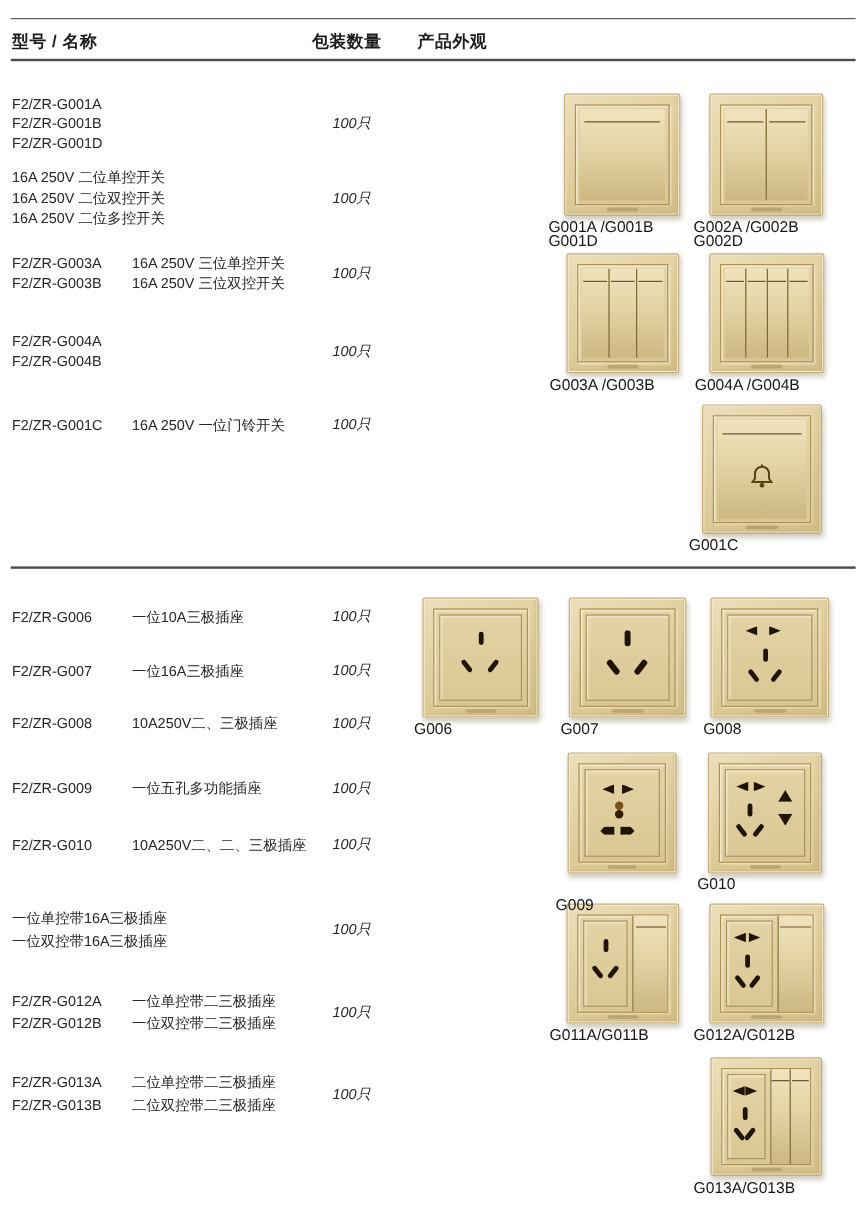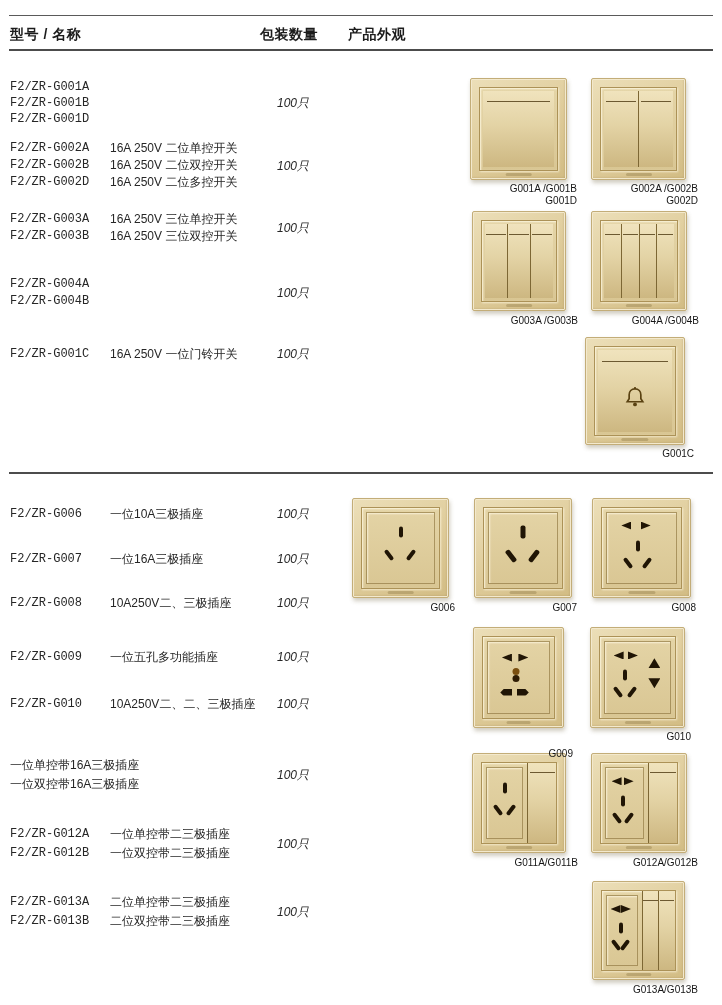--- a/index.html
+++ b/index.html
@@ -8,21 +8,21 @@
     font-family:"Liberation Sans","DejaVu Sans",sans-serif; color:#222;
     overflow:hidden;
   }
   
   .rule{position:absolute;left:9px;right:9px;height:0;border-top:2px solid #4c4c4c;}
   .rule.thin{border-top-width:1px;border-top-color:#5a5a5a;}
   
   .hdr{position:absolute;top:26px;font-size:14px;font-weight:700;color:#1c1c1c;letter-spacing:.5px;}
   
   .grp{position:absolute;left:10px;right:0;display:flex;font-size:12px;color:#262626;}
-  .grp .models{width:100px;font-family:Liberation Mono, monospace;}
+  .grp .models{width:100px;}
   .grp .names{width:180px;}
   .grp .cell{white-space:nowrap;}
   .lh16 .cell{line-height:16px;height:16px;}
   .lh17 .cell{line-height:17px;height:17px;}
   .lh19 .cell{line-height:19px;height:19px;}
   .grp .qty{position:absolute;left:267px;top:50%;transform:translateY(-50%);white-space:nowrap;font-style:italic;}
   
   .plate{
     position:absolute;border:1px solid #c3ad78;border-radius:2px;
     background:linear-gradient(150deg,#ecdfb9 0%,#decb99 55%,#d2bc84 100%);
@@ -58,21 +58,21 @@
   
   .combo{display:flex;}
   .combo .socket-part{position:relative;flex:62;}
   .combo .switch-part{position:relative;flex:38;border-left:1px solid #7d6734;display:flex;}
   .combo .switch-part .rocker::after{top:11%;}
   .combo.wide-switch .socket-part{flex:55;}
   .combo.wide-switch .switch-part{flex:45;}
   
   .bell{position:absolute;left:50%;top:57%;transform:translate(-50%,-50%);}
   
-  .caption{position:absolute;font-size:10px;line-height:12px;color:#151515;text-align:right;}
+  .caption{position:absolute;font-size:13px;line-height:12px;color:#151515;text-align:left;}
 </style>
 </head>
 <body>
 
 <div class="page">
 
   <div class="rule thin" style="top:15px"></div>
   <div class="rule" style="top:49px"></div>
   <div class="rule" style="top:472px"></div>
 
@@ -83,25 +83,20 @@
   <div class="grp lh16" style="top:79px">
     <div class="models">
       <div class="cell">F2/ZR-G001A</div>
       <div class="cell">F2/ZR-G001B</div>
       <div class="cell">F2/ZR-G001D</div>
     </div>
     <div class="qty">100只</div>
   </div>
 
   <div class="grp lh17" style="top:140px">
-    <div class="models">
-      <div class="cell">F2/ZR-G002A</div>
-      <div class="cell">F2/ZR-G002B</div>
-      <div class="cell">F2/ZR-G002D</div>
-    </div>
     <div class="names">
       <div class="cell">16A 250V 二位单控开关</div>
       <div class="cell">16A 250V 二位双控开关</div>
       <div class="cell">16A 250V 二位多控开关</div>
     </div>
     <div class="qty">100只</div>
   </div>
 
   <div class="grp lh17" style="top:211px">
     <div class="models">

